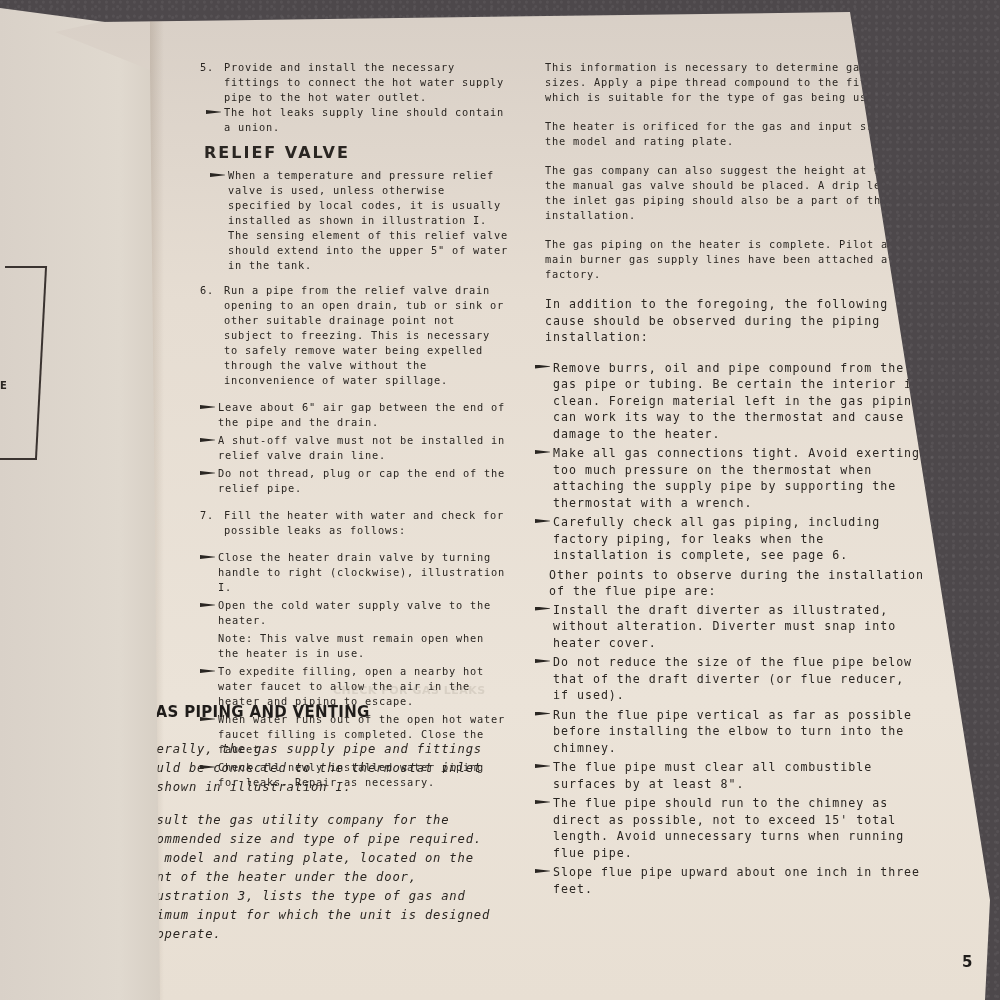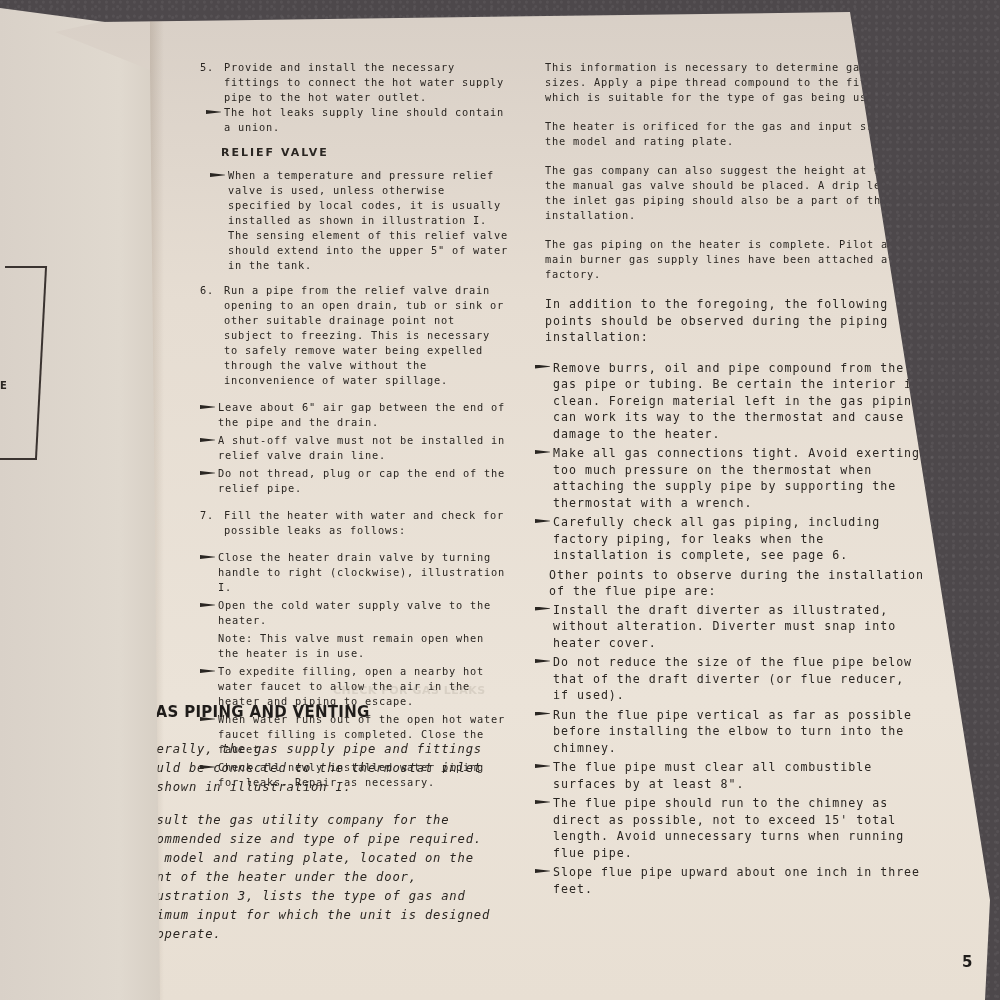--- a/index.html
+++ b/index.html
@@ -45,22 +45,22 @@
   p { margin:0; }
   .item { margin:0 0 8px 0; position:relative; }
   .item .num { position:absolute; left:0; }
   .item .txt { display:block; margin-left:24px; }
   .bullet { position:relative; padding-left:18px; margin:0 0 3px 0; }
   .bullet .arrow {
     position:absolute; left:0; top:5px; width:15px; height:4px;
     background:#2a2622; clip-path:polygon(0 0,100% 45%,100% 55%,0 100%);
   }
   .heading-rv {
-    font-family:"DejaVu Sans", sans-serif; font-weight:bold; font-size:11px;
-    letter-spacing:2px; margin:10px 0 8px 21px;
+    font-family:"DejaVu Sans", sans-serif; font-weight:bold; font-size:16px;
+    letter-spacing:2px; margin:10px 0 8px 4px;
   }
   .heading-gas {
     position:absolute; left:143px; top:703px;
     font-family:"DejaVu Sans", sans-serif; font-weight:bold; font-size:15px;
     letter-spacing:0.3px; color:#1f1c1a;
   }
   .gas-body {
     position:absolute; left:132px; top:740px; width:372px;
     font-size:12.2px; line-height:19px; letter-spacing:0.8px; font-style:italic;
   }
@@ -168,21 +168,21 @@
 
   <div class="col col-right">
     <p>This information is necessary to determine gas pipe sizes. Apply a pipe thread compound to the fittings which is suitable for the type of gas being used.</p>
     <div class="gap"></div>
     <p>The heater is orificed for the gas and input shown on the model and rating plate.</p>
     <div class="gap"></div>
     <p>The gas company can also suggest the height at which the manual gas valve should be placed. A drip leg in the inlet gas piping should also be a part of the installation.</p>
     <div class="gap"></div>
     <p>The gas piping on the heater is complete. Pilot and main burner gas supply lines have been attached at the factory.</p>
     <div class="gap"></div>
-    <p class="right-lower">In addition to the foregoing, the following points should be observed during the piping installation:</p>
+    <p class="right-lower">In addition to the foregoing, the following cause should be observed during the piping installation:</p>
     <div class="gap"></div>
 
     <div class="right-lower">
       <div class="bullet" style="margin-left:-10px">
         <span class="arrow"></span>
         <span>Remove burrs, oil and pipe compound from the gas pipe or tubing. Be certain the interior is clean. Foreign material left in the gas piping can work its way to the thermostat and cause damage to the heater.</span>
       </div>
       <div class="bullet" style="margin-left:-10px">
         <span class="arrow"></span>
         <span>Make all gas connections tight. Avoid exerting too much pressure on the thermostat when attaching the supply pipe by supporting the thermostat with a wrench.</span>

